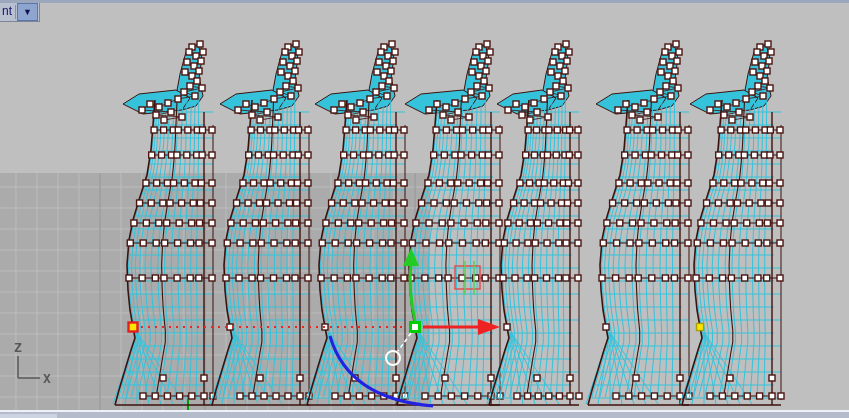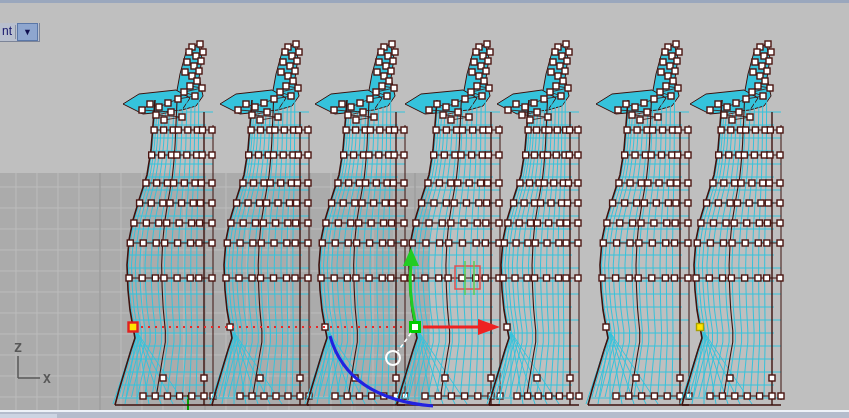--- a/index.html
+++ b/index.html
@@ -2,21 +2,21 @@
 <html><head>
 <meta charset="utf-8">
 <style>
   html,body{margin:0;padding:0;}
   body{width:849px;height:418px;position:relative;overflow:hidden;
        font-family:"Liberation Sans",sans-serif;background:#bfbfbf;}
   #stage{position:absolute;left:0;top:0;width:849px;height:418px;}
   
   #top-strip{position:absolute;left:0;top:0;width:849px;height:3px;background:#9aa7bd;}
   #toolbar-chip{position:absolute;left:0;top:3px;height:18px;display:flex;align-items:center;
-      background:#b9c0cf;border-right:1px solid #7c8497;border-bottom:1px solid #7c8497;margin-top:20px;}
+      background:#b9c0cf;border-right:1px solid #7c8497;border-bottom:1px solid #7c8497;}
   #toolbar-chip .label{color:#15156b;font-size:12px;padding:0 3px 2px 2px;}
   #toolbar-chip .sep{width:1px;height:14px;background:#8890a3;}
   #toolbar-chip .dd{width:19px;height:16px;margin:0 1px;display:flex;align-items:center;justify-content:center;
       background:#8ea6cf;border:1px solid #5a77a8;color:#101050;font-size:9px;}
   
   #bottom-bar{position:absolute;left:0;top:410px;width:849px;height:8px;background:#b4bccc;border-top:2px solid #eef2f8;box-sizing:border-box;}
   #bottom-bar .pad{position:absolute;left:0;top:2px;width:57px;height:6px;background:#ccd4e2;}
   svg{position:absolute;left:0;top:0;}
   text.axis{font-family:"DejaVu Sans Mono",monospace;font-weight:bold;fill:#585858;font-size:13px;}
 </style>

